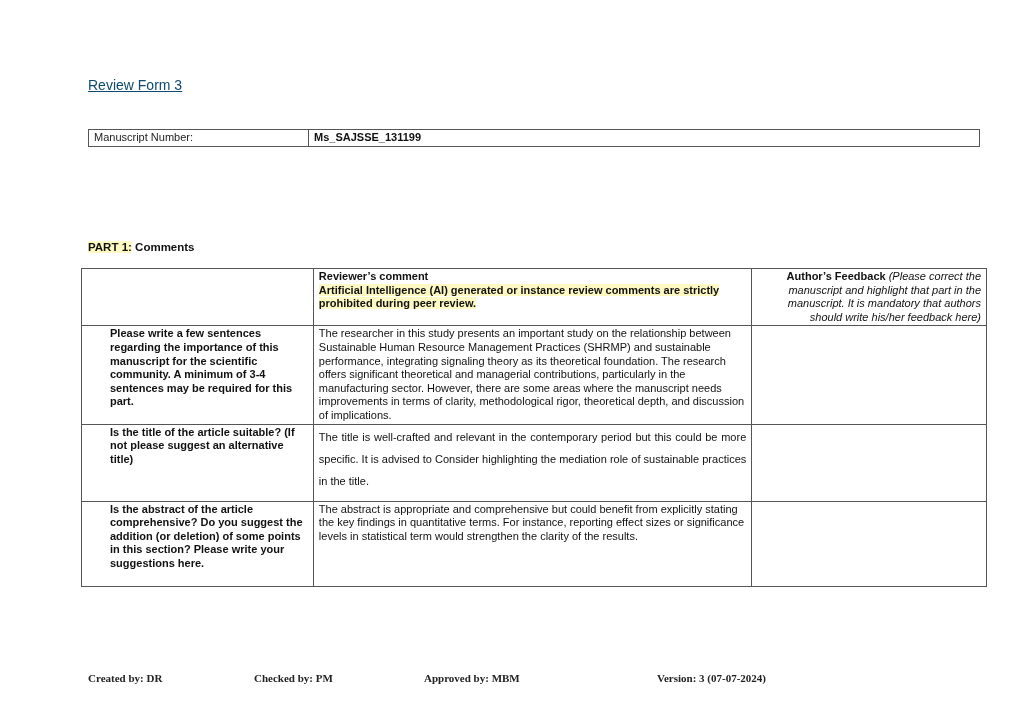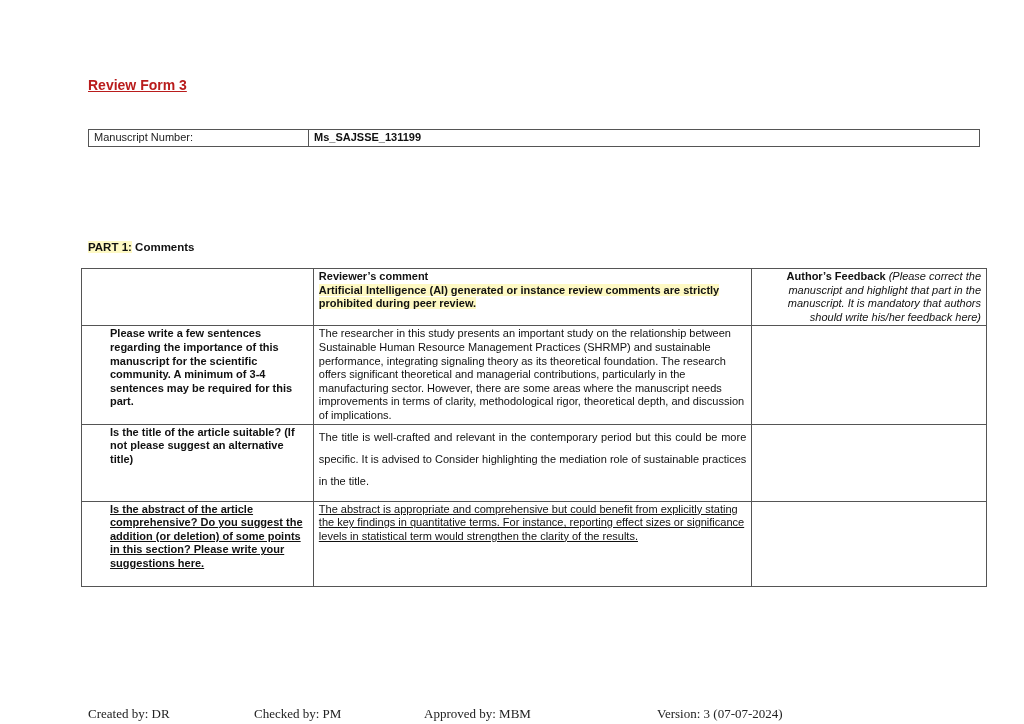--- a/index.html
+++ b/index.html
@@ -1,21 +1,21 @@
 <!DOCTYPE html>
 <html><head>
   <meta charset="utf-8">
   <style>
     * { box-sizing: border-box; margin: 0; padding: 0; }
     html, body { width: 1024px; height: 724px; background: #ffffff; overflow: hidden; }
     body { position: relative; font-family: "Liberation Sans", sans-serif; color: #111; }
 
     .form-title {
       position: absolute; left: 88px; top: 77px;
-      font-size: 14px; font-weight: bold; color: #b91c1c;
+      font-size: 14px; font-weight: normal; color: #0c4a6e;
       text-decoration: underline;
     }
 
     table { border-collapse: collapse; position: absolute; }
     td { border: 1px solid #555; vertical-align: top; font-size: 11px; line-height: 13.6px; }
 
     
     .info-table { left: 88px; top: 129px; width: 892px; }
     .info-table td { padding: 1px 5px; }
     .info-table td.lbl { width: 220px; color: #222; }
@@ -33,29 +33,29 @@
 
     
     .comments-table { left: 81px; top: 268px; width: 906px; }
     .comments-table td { padding: 1px 5px; }
     .comments-table td.q { width: 232px; font-weight: bold; padding-left: 28px; padding-right: 8px; }
     .comments-table td.c { width: 439px; }
     .comments-table td.f { width: 235px; text-align: right; }
     .comments-table tr.head td { height: 57px; }
     .comments-table tr.row1 td { height: 98px; }
     .comments-table tr.row2 td { height: 77px; }
-    .comments-table tr.row3 td { height: 85px; text-decoration: underline; }
+    .comments-table tr.row3 td { height: 85px; }
     .comments-table .head-label { font-weight: bold; }
     .comments-table .warn { font-weight: bold; }
     .comments-table .italic { font-style: italic; }
     .comments-table td.c.justified { text-align: justify; line-height: 22px; }
 
     .footer {
-      position: absolute; top: 706px; font-family: "Liberation Serif", serif;
-      font-size: 13px; color: #222;
+      position: absolute; top: 672px; font-family: "Liberation Serif", serif;
+      font-size: 11px; color: #222; font-weight: bold;
     }
   </style>
 </head>
 <body>
 
 <div class="form-title">Review Form 3</div>
 
 <table class="info-table">
   <tbody>
   <tr>

